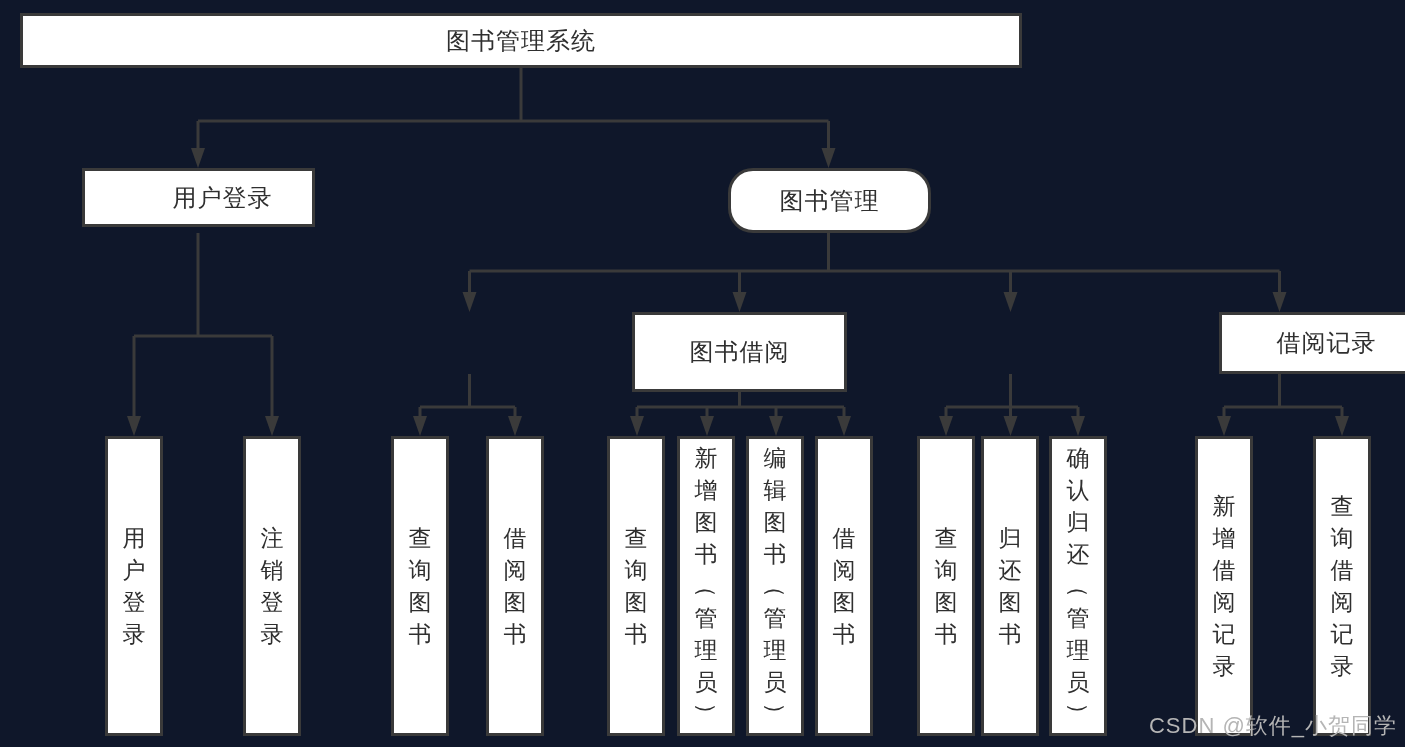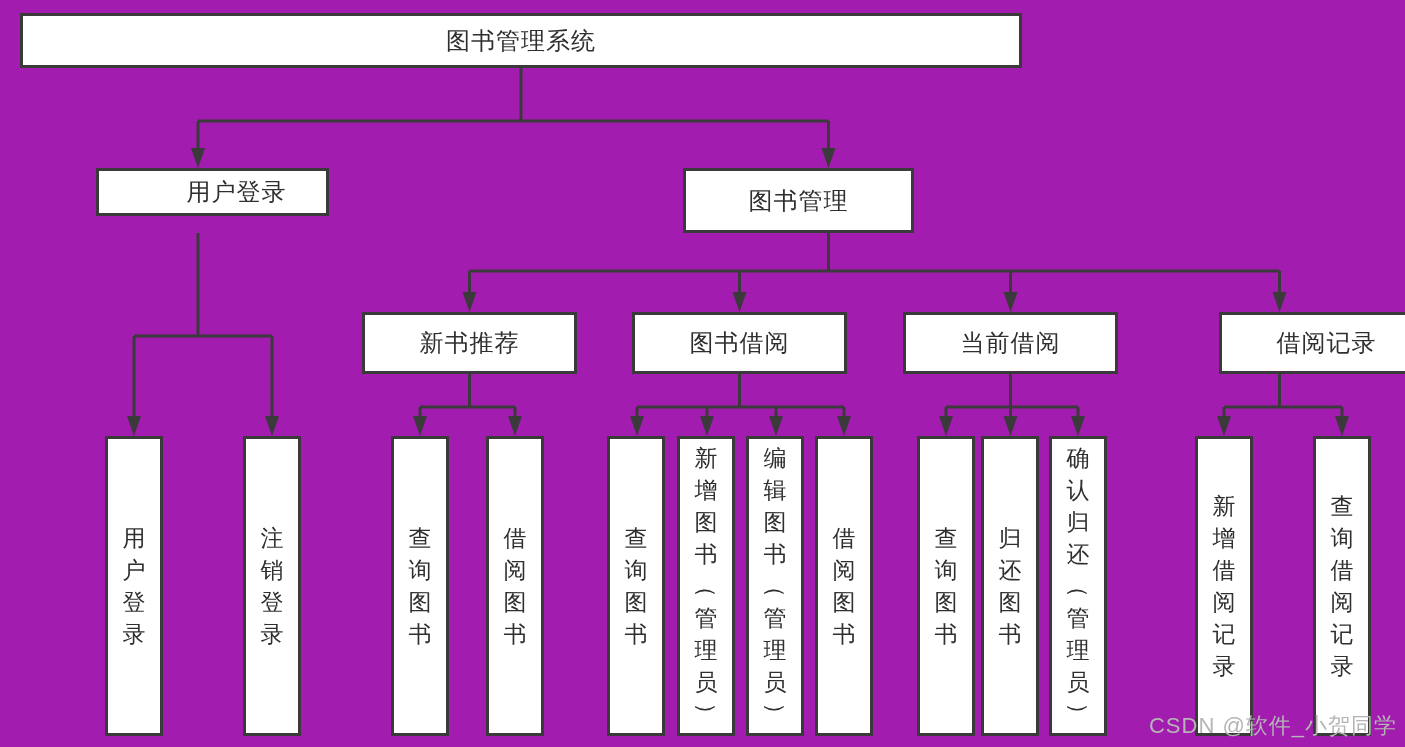--- a/index.html
+++ b/index.html
@@ -4,21 +4,21 @@
 <style>
   html, body {
     margin: 0;
     padding: 0;
     background: #ffffff;
   }
   .stage {
     position: relative;
     width: 1405px;
     height: 747px;
-    background: #a21caf;
+    background: #0f172a;
     font-family: "Liberation Sans", sans-serif;
     color: #2f2f2f;
     overflow: hidden;
   }
   svg.connectors {
     position: absolute;
     left: 0;
     top: 0;
     z-index: 1;
   }
@@ -112,35 +112,29 @@
       <polygon points="1071,416 1085,416 1078,436"></polygon>
       <polygon points="1217,416 1231,416 1224,436"></polygon>
       <polygon points="1335,416 1349,416 1342,436"></polygon>
     </g>
   </svg>
 
   <div class="box" style="left:20px; top:13px; width:1002px; height:55px;">
     <span class="hlabel">图书管理系统</span>
   </div>
 
-  <div class="box" style="left:96px; top:168px; width:233px; height:48px;padding-left:48px;">
+  <div class="box" style="left:82px; top:168px; width:233px; height:59px;padding-left:48px;">
     <span class="hlabel">用户登录</span>
   </div>
-  <div class="box" style="left:683px; top:168px; width:231px; height:65px;">
+  <div class="box" style="left:728px; top:168px; width:203px; height:65px;border-radius:25px;">
     <span class="hlabel">图书管理</span>
   </div>
 
-  <div class="box" style="left:362px; top:312px; width:215px; height:62px;">
-    <span class="hlabel">新书推荐</span>
-  </div>
-  <div class="box" style="left:632px; top:312px; width:215px; height:62px;">
+  <div class="box" style="left:632px; top:312px; width:215px; height:80px;">
     <span class="hlabel">图书借阅</span>
-  </div>
-  <div class="box" style="left:903px; top:312px; width:215px; height:62px;">
-    <span class="hlabel">当前借阅</span>
   </div>
   <div class="box" style="left:1172px; top:312px; width:215px; height:62px;margin-left:47px;">
     <span class="hlabel">借阅记录</span>
   </div>
 
   <div class="leaf" style="left:105px;">
     <div class="vtext">
         <span>用</span>
         <span>户</span>
         <span>登</span>

